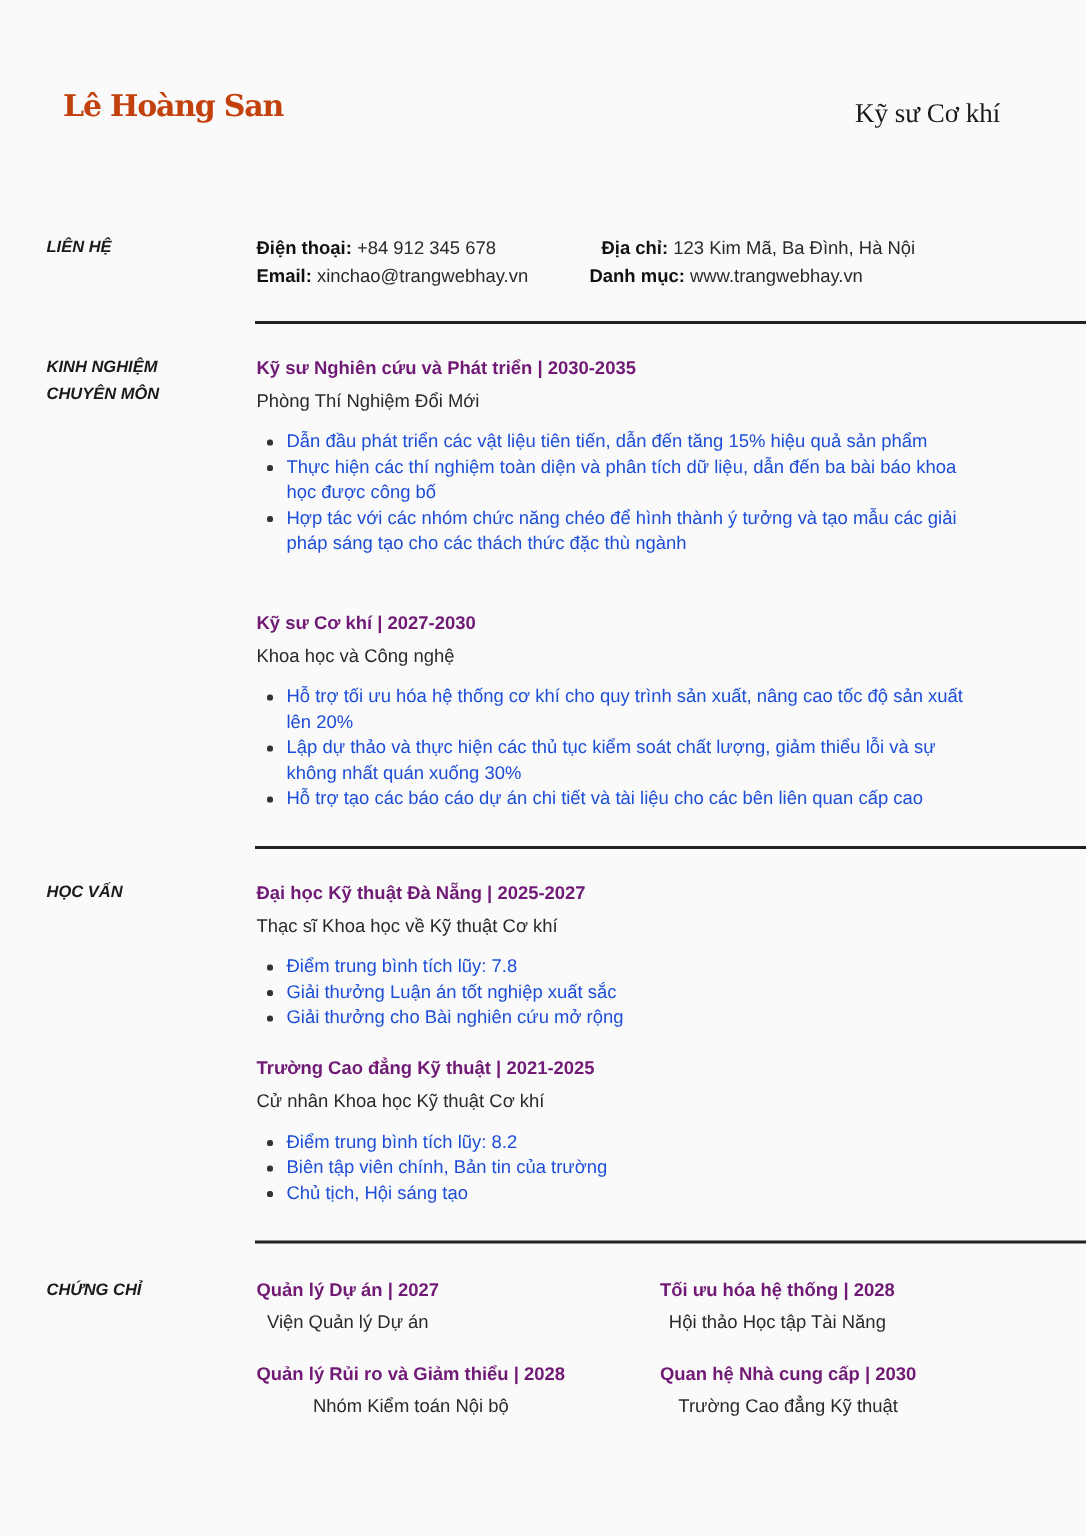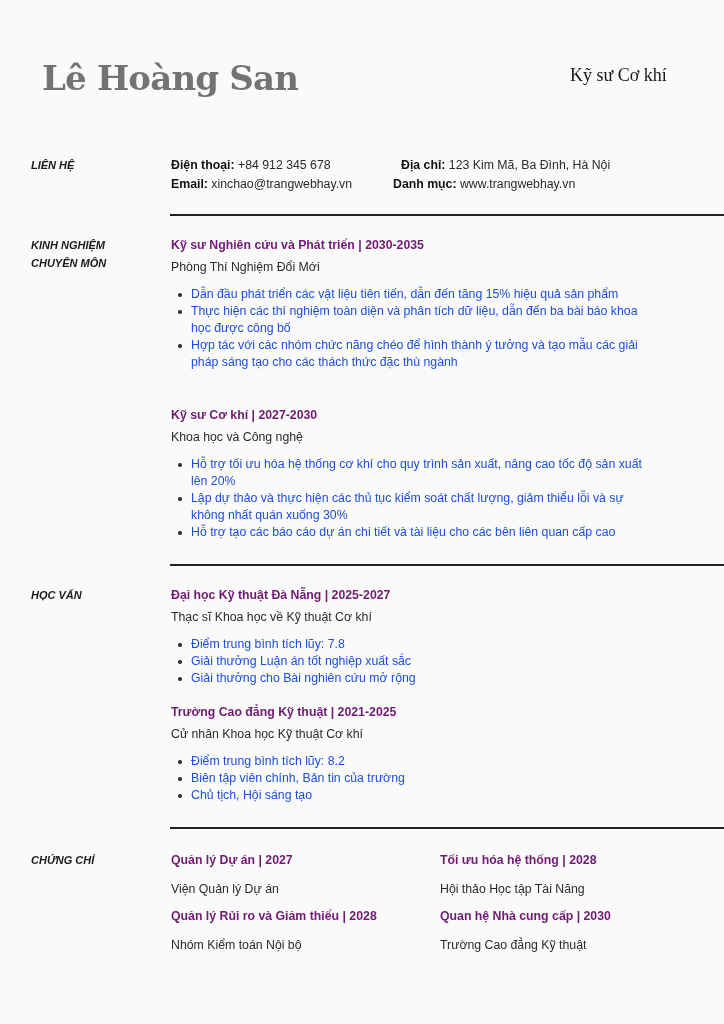--- a/index.html
+++ b/index.html
@@ -13,23 +13,23 @@
       position: relative;
       font-family: "Liberation Sans", "DejaVu Sans", sans-serif;
       color: #1a1a1a;
     }
     .name {
       position: absolute;
       left: 42px;
       top: 58px;
       font-family: "DejaVu Serif", "Liberation Serif", serif;
       font-weight: bold;
-      font-size: 34px;
+      font-size: 20px;
       letter-spacing: -0.8px;
-      color: #737373;
+      color: #c2410c;
     }
     .role {
       position: absolute;
       left: 570px;
       top: 65px;
       font-family: "Liberation Serif", "DejaVu Serif", serif;
       font-size: 18px;
       color: #1a1a1a;
     }
     .section-label {
@@ -96,21 +96,21 @@
       top: 7px;
       width: 3.5px;
       height: 3.5px;
       border-radius: 50%;
       background: #333;
     }
     .cert {
       position: absolute;
       font-size: 12.3px;
     }
-    .cert .job-org { margin-top: 11px; }
+    .cert .job-org { margin-top: 3px; text-align: center; }
   </style>
 </head>
 <body>
 
 <div class="name">Lê Hoàng San</div>
 <div class="role">Kỹ sư Cơ khí</div>
 
 <div class="section-label" style="top:156px;">LIÊN HỆ</div>
 <div class="contact-row" style="left:171px; top:156px;">
   <b>Điện thoại:</b>

